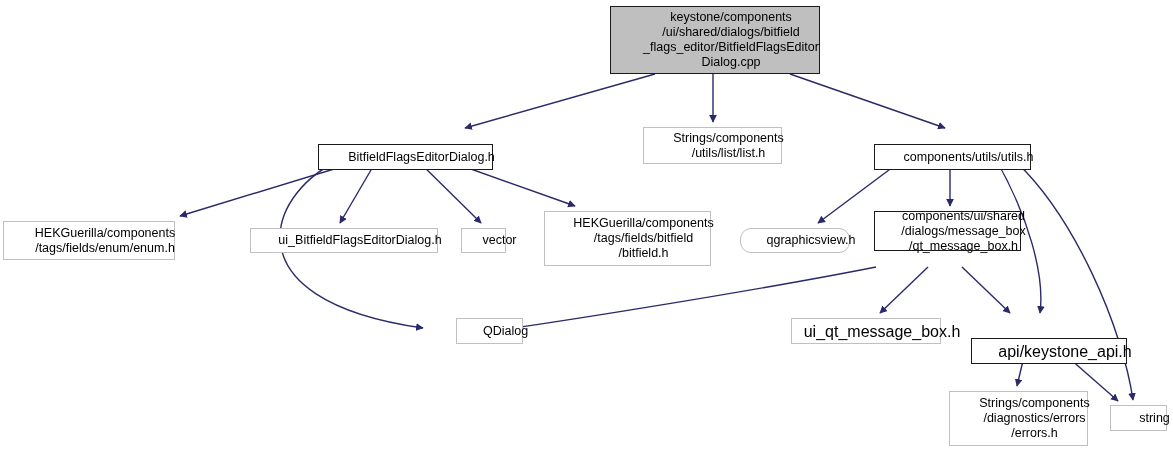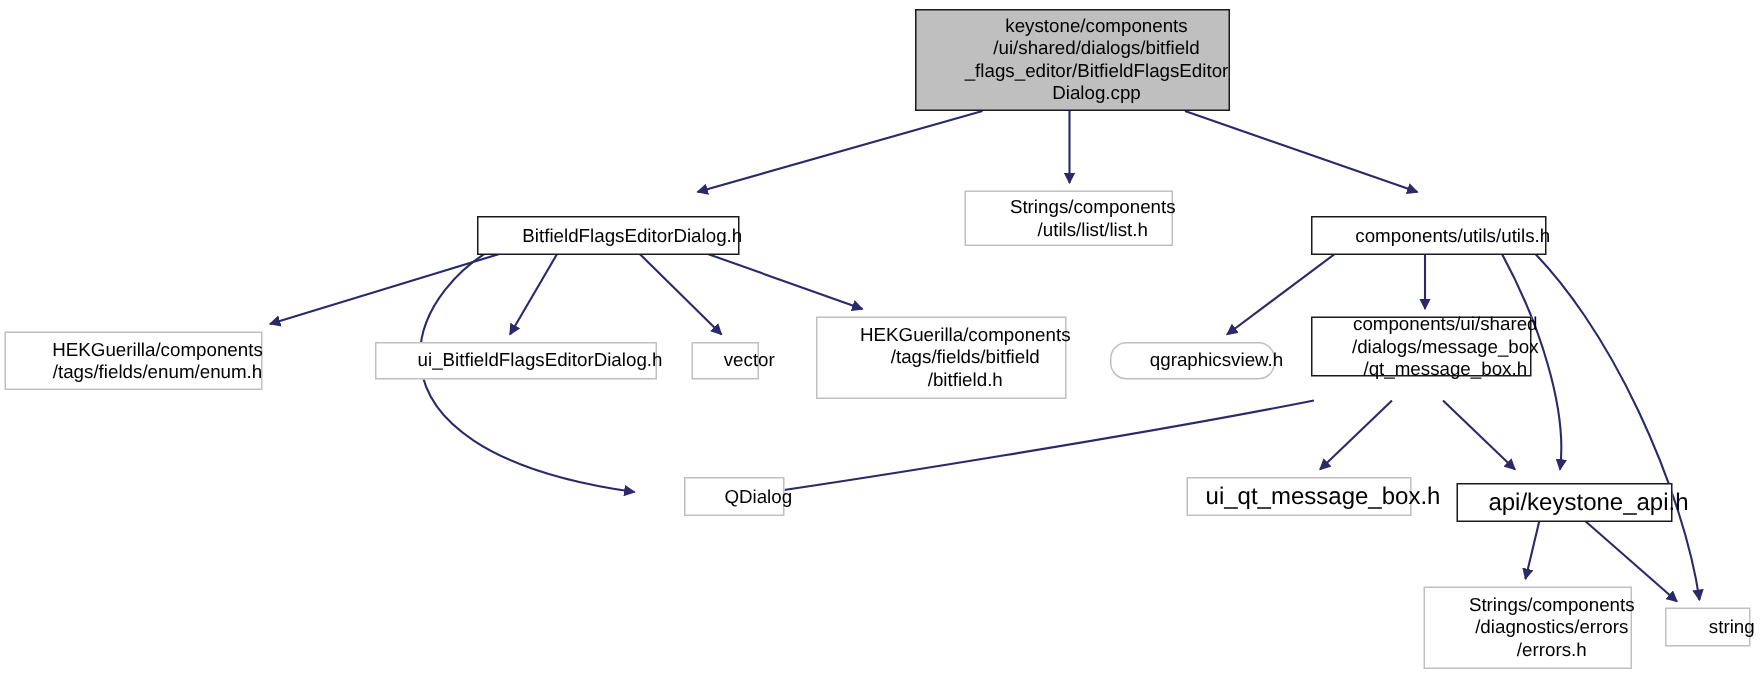--- a/index.html
+++ b/index.html
@@ -101,19 +101,19 @@
       <div class="gnode" style="left: 461px; top: 228px; width: 45px; height: 25px;"><span class="nlabel">vector</span></div>
       <div class="gnode" style="left: 544px; top: 211px; width: 167px; height: 55px;"><span class="nlabel">HEKGuerilla/components
 /tags/fields/bitfield
 /bitfield.h</span></div>
       <div class="gnode" style="left: 740px; top: 228px; width: 110px; height: 25px; border-radius: 11px;"><span class="nlabel">qgraphicsview.h</span></div>
       <div class="gnode bold-border" style="left: 874px; top: 199px; width: 147px; height: 40px;"><span class="nlabel">components/ui/shared
 /dialogs/message_box
 /qt_message_box.h</span></div>
       <div class="gnode" style="left: 428px; top: 318px; width: 67px; height: 26px; margin-left: 28px;"><span class="nlabel">QDialog</span></div>
       <div class="gnode mono" style="left: 791px; top: 318px; width: 150px; height: 26px;"><span class="nlabel">ui_qt_message_box.h</span></div>
-      <div class="gnode bold-border mono" style="left: 971px; top: 310px; width: 144px; height: 26px;"><span class="nlabel">api/keystone_api.h</span></div>
+      <div class="gnode bold-border mono" style="left: 971px; top: 326px; width: 156px; height: 26px;"><span class="nlabel">api/keystone_api.h</span></div>
       <div class="gnode" style="left: 949px; top: 391px; width: 139px; height: 55px;"><span class="nlabel">Strings/components
 /diagnostics/errors
 /errors.h</span></div>
       <div class="gnode" style="left: 1110px; top: 405px; width: 57px; height: 26px;"><span class="nlabel">string</span></div>
     </div>
 </div>
 
 </body></html>

